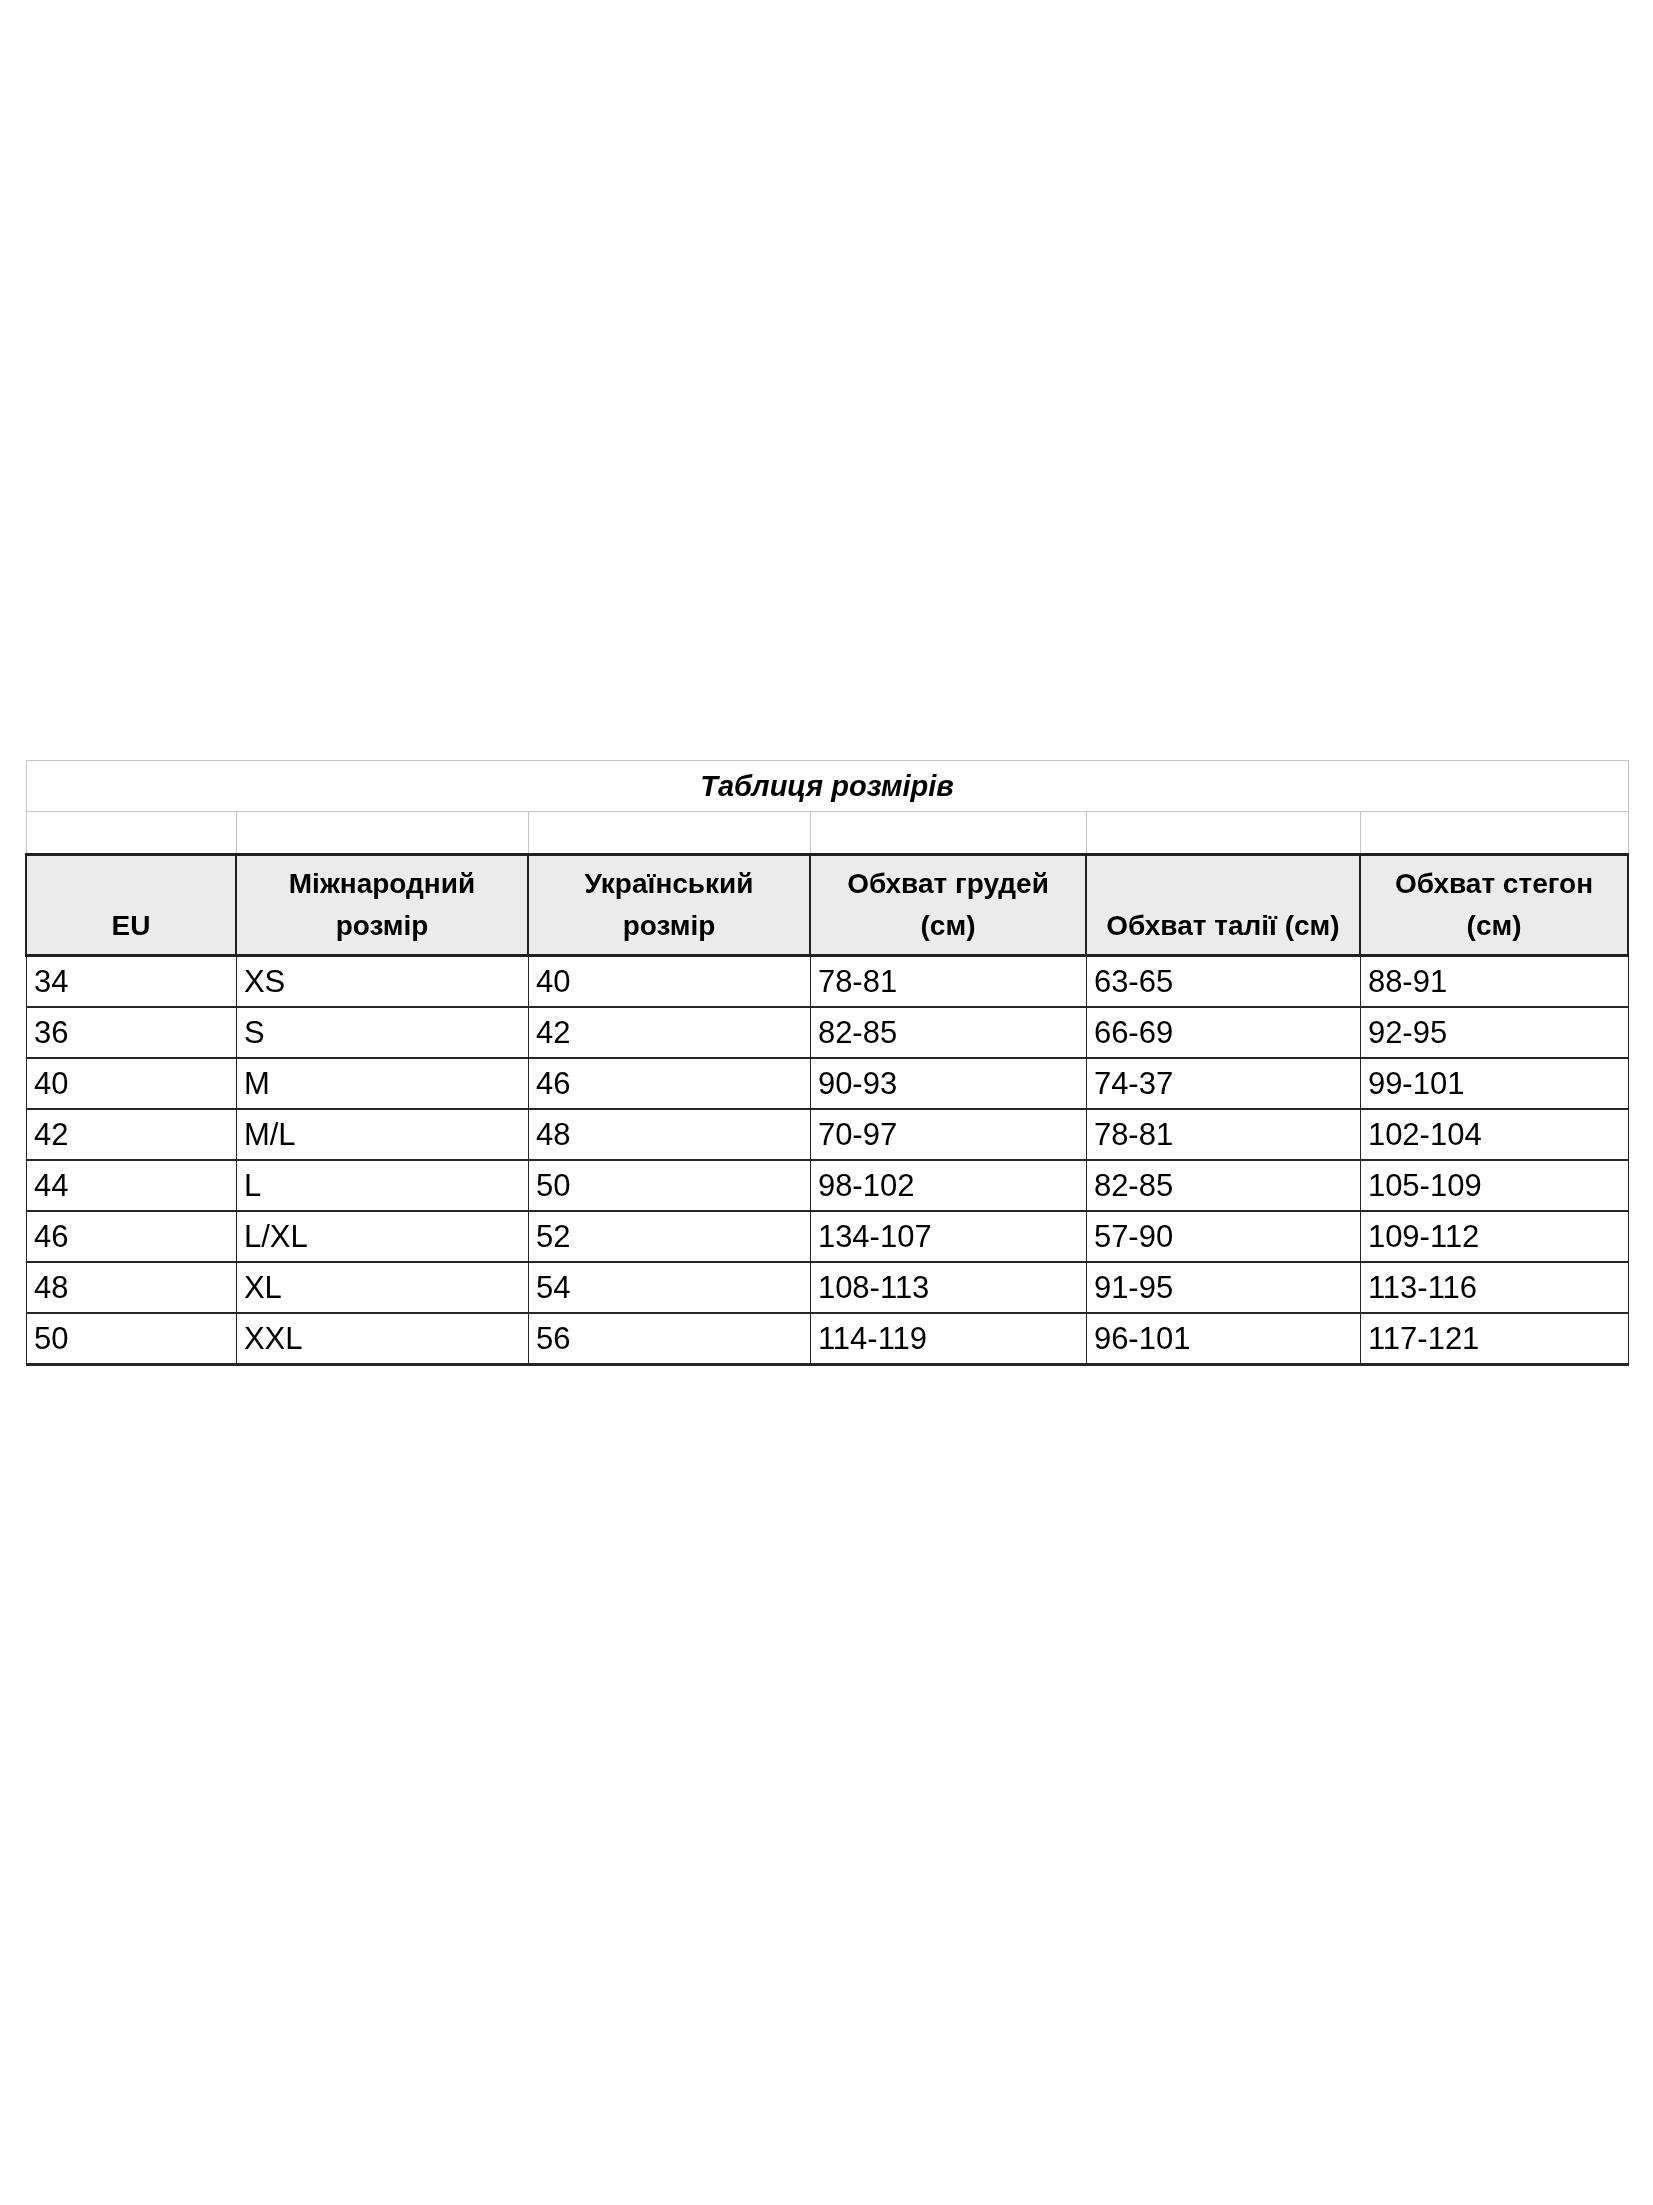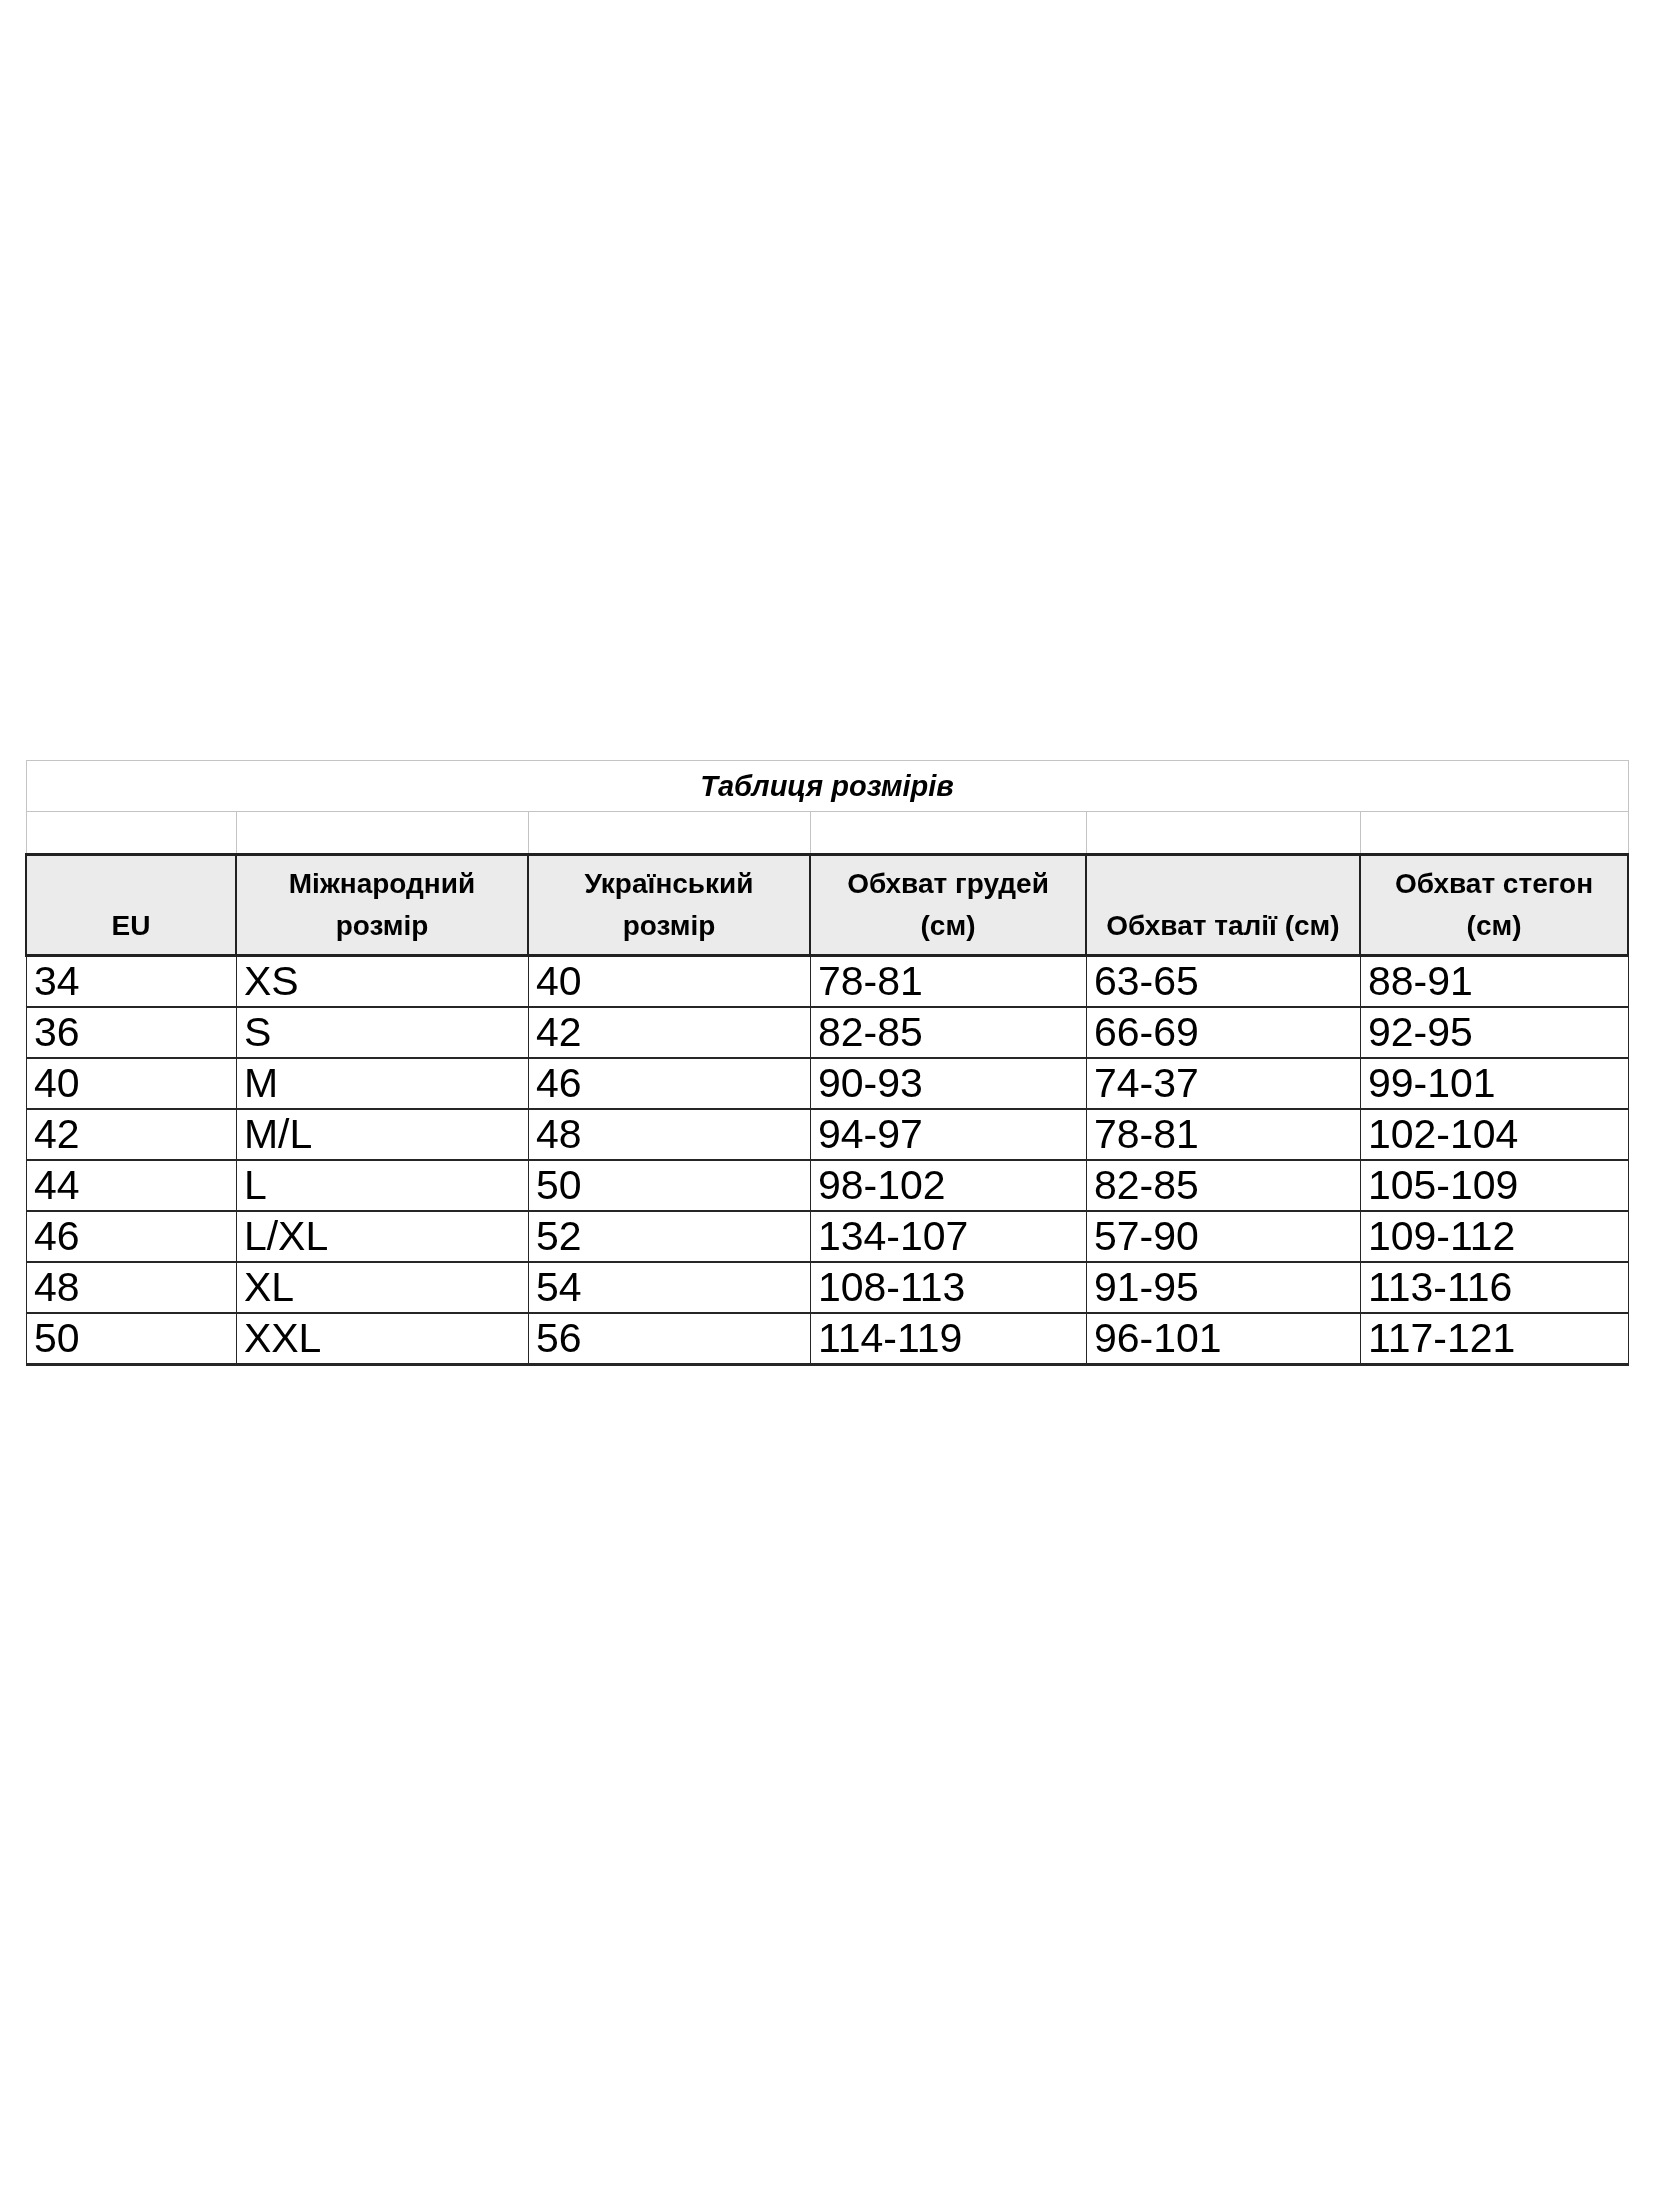--- a/index.html
+++ b/index.html
@@ -54,21 +54,21 @@
     text-align: center;
     vertical-align: bottom;
     padding: 0 6.5px 6.5px 6.5px;
   }
   
   td.data-cell {
     height: 49px;
     border: 1.6px solid #262626;
     border-top-width: 2.5px;
     border-bottom-width: 2.5px;
-    font-size: 41px;
+    font-size: 31px;
     line-height: 1;
     text-align: left;
     vertical-align: middle;
     padding: 0 0 0 7.4px;
     white-space: nowrap;
     overflow: hidden;
   }
   tr.data-row:last-child td.data-cell {
     border-bottom-width: 3.3px;
   }
@@ -127,21 +127,21 @@
         <td class="data-cell">M</td>
         <td class="data-cell">46</td>
         <td class="data-cell">90-93</td>
         <td class="data-cell">74-37</td>
         <td class="data-cell">99-101</td>
       </tr>
       <tr class="data-row">
         <td class="data-cell">42</td>
         <td class="data-cell">M/L</td>
         <td class="data-cell">48</td>
-        <td class="data-cell">94-97</td>
+        <td class="data-cell">70-97</td>
         <td class="data-cell">78-81</td>
         <td class="data-cell">102-104</td>
       </tr>
       <tr class="data-row">
         <td class="data-cell">44</td>
         <td class="data-cell">L</td>
         <td class="data-cell">50</td>
         <td class="data-cell">98-102</td>
         <td class="data-cell">82-85</td>
         <td class="data-cell">105-109</td>

